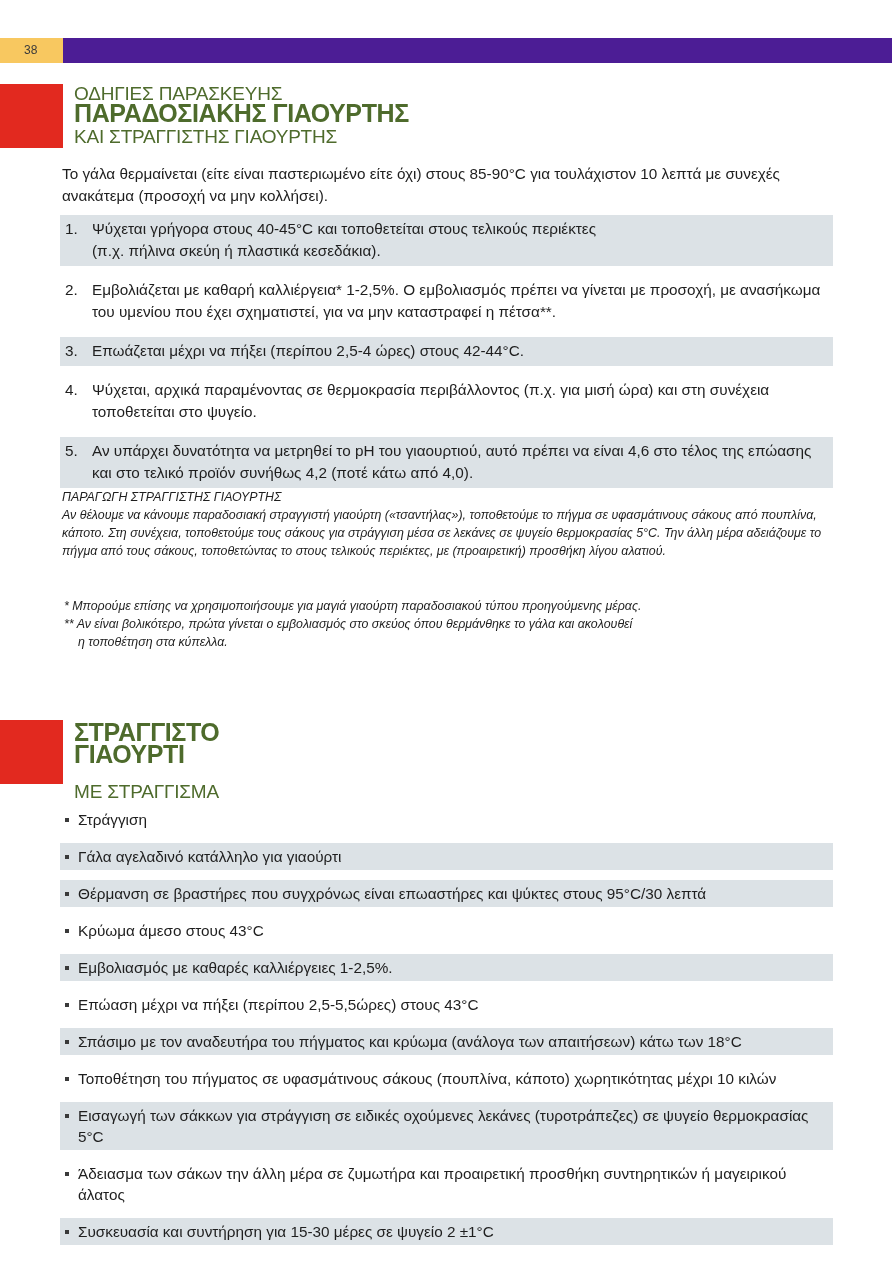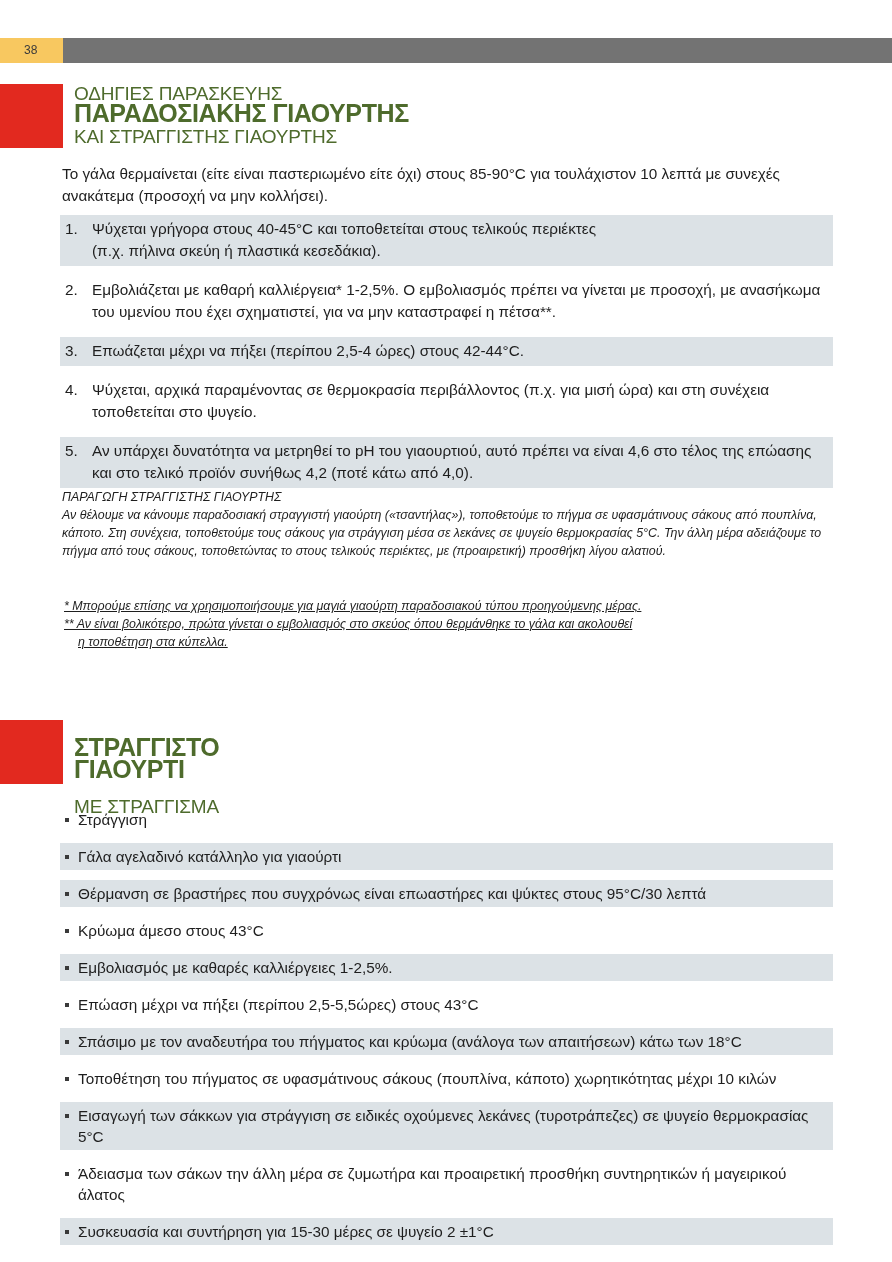--- a/index.html
+++ b/index.html
@@ -1,35 +1,35 @@
 <!DOCTYPE html>
 <html><head>
 <meta charset="utf-8">
 <style>
   html, body { margin: 0; padding: 0; }
   body {
     width: 892px; height: 1262px; background: #ffffff; position: relative;
     font-family: "Liberation Sans", "DejaVu Sans", sans-serif; color: #1e1e1e;
     overflow: hidden;
   }
-  .topbar { position: absolute; left: 0; top: 38px; width: 892px; height: 25px; background: #737373; }
+  .topbar { position: absolute; left: 0; top: 38px; width: 892px; height: 25px; background: #4c1d95; }
   .pagenum { position: absolute; left: 0; top: 0; width: 63px; height: 25px; background: #f8c860;
     font-size: 12px; color: #3b3b3b; line-height: 25px; text-indent: 24px; }
   .redblock { position: absolute; left: 0; width: 63px; height: 64px; background: #e2291f; }
   .heading { position: absolute; left: 74px; color: #4e6b2c; line-height: 1; }
   .h-light { font-size: 19px; letter-spacing: -0.2px; }
-  .h-bold { font-size: 25px; font-weight: bold; letter-spacing: -0.4px; margin-top: 15px; }
+  .h-bold { font-size: 25px; font-weight: bold; letter-spacing: -0.4px; }
   .intro { position: absolute; left: 62px; top: 163px; width: 770px; font-size: 15.3px; line-height: 22px; }
   .steps { position: absolute; left: 60px; top: 215px; width: 773px; margin: 0; padding: 0; list-style: none; }
   .step { position: relative; padding: 3px 10px 4px 32px; font-size: 15.3px; line-height: 22px; margin-bottom: 10px; }
   .step.shaded { background: #dce2e6; }
   .step .num { position: absolute; left: 5px; top: 3px; }
   .note { position: absolute; left: 62px; width: 770px; font-style: italic; font-size: 12.4px; line-height: 18px; color: #1e1e1e; }
   .note .title { font-weight: normal; }
-  .fn { position: absolute; left: 64px; width: 770px; font-style: italic; font-size: 12.4px; line-height: 18px; text-decoration: underline; }
+  .fn { position: absolute; left: 64px; width: 770px; font-style: italic; font-size: 12.4px; line-height: 18px; }
   .fn .cont { padding-left: 14px; }
   .bullets { position: absolute; left: 60px; top: 806px; width: 773px; margin: 0; padding: 0; list-style: none; }
   .bullet { position: relative; padding: 3px 10px 3px 18px; font-size: 15.3px; line-height: 21px; margin-bottom: 10px; }
   .bullet.shaded { background: #dce2e6; }
   .bullet .dot { position: absolute; left: 5px; top: 12px; width: 4px; height: 4px; background: #3a3a3a; }
 </style>
 </head>
 <body>
 
 <div class="topbar">

